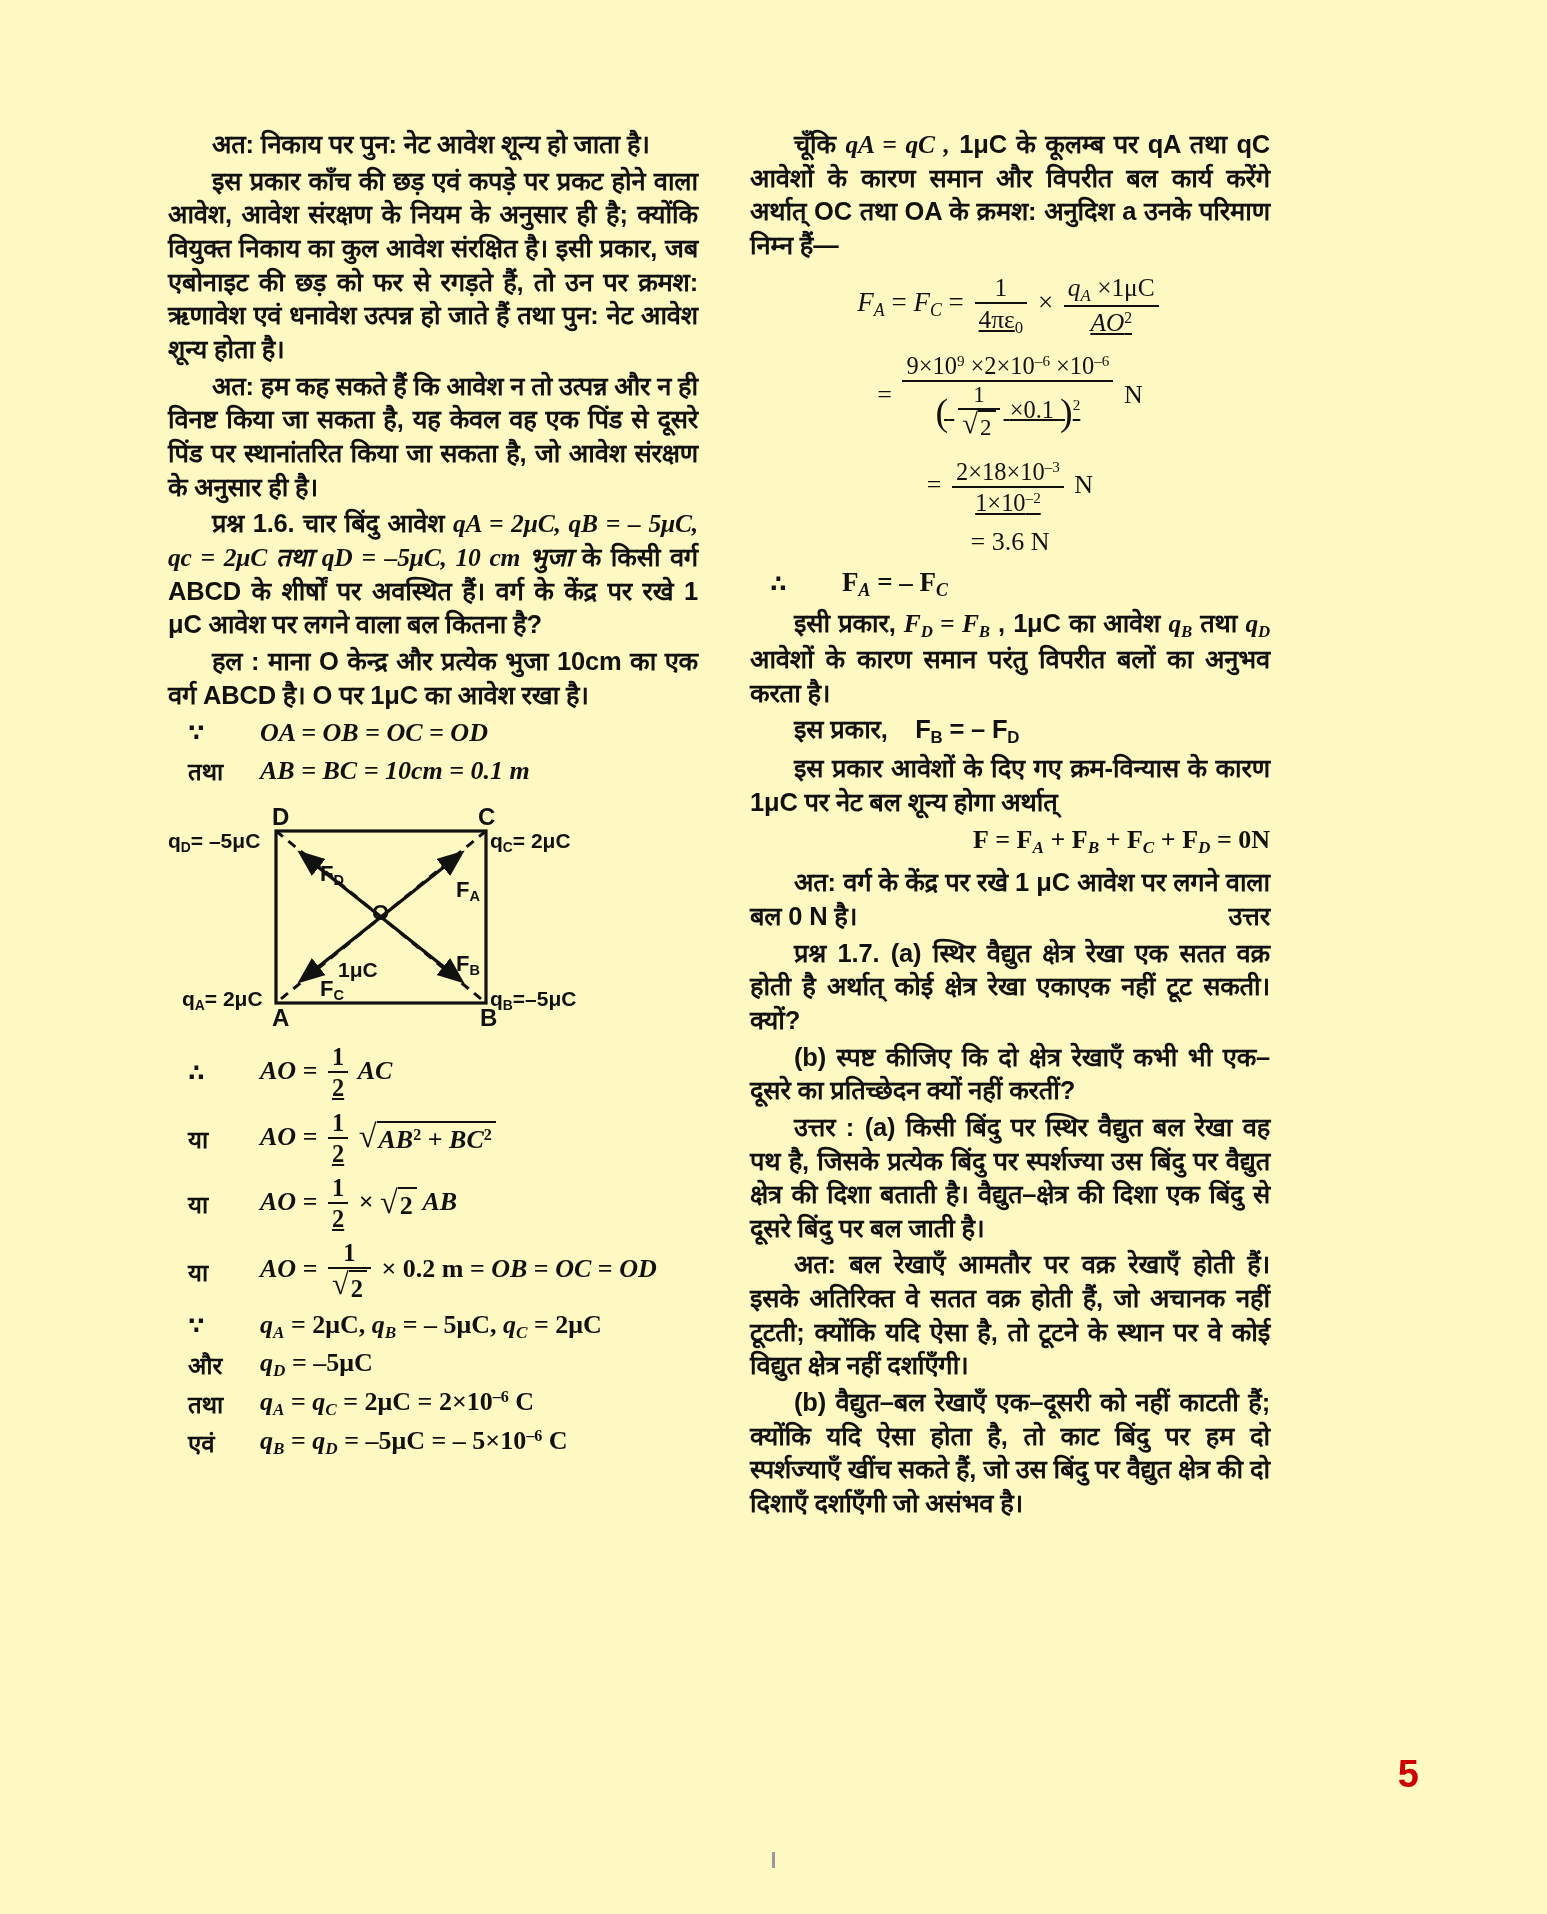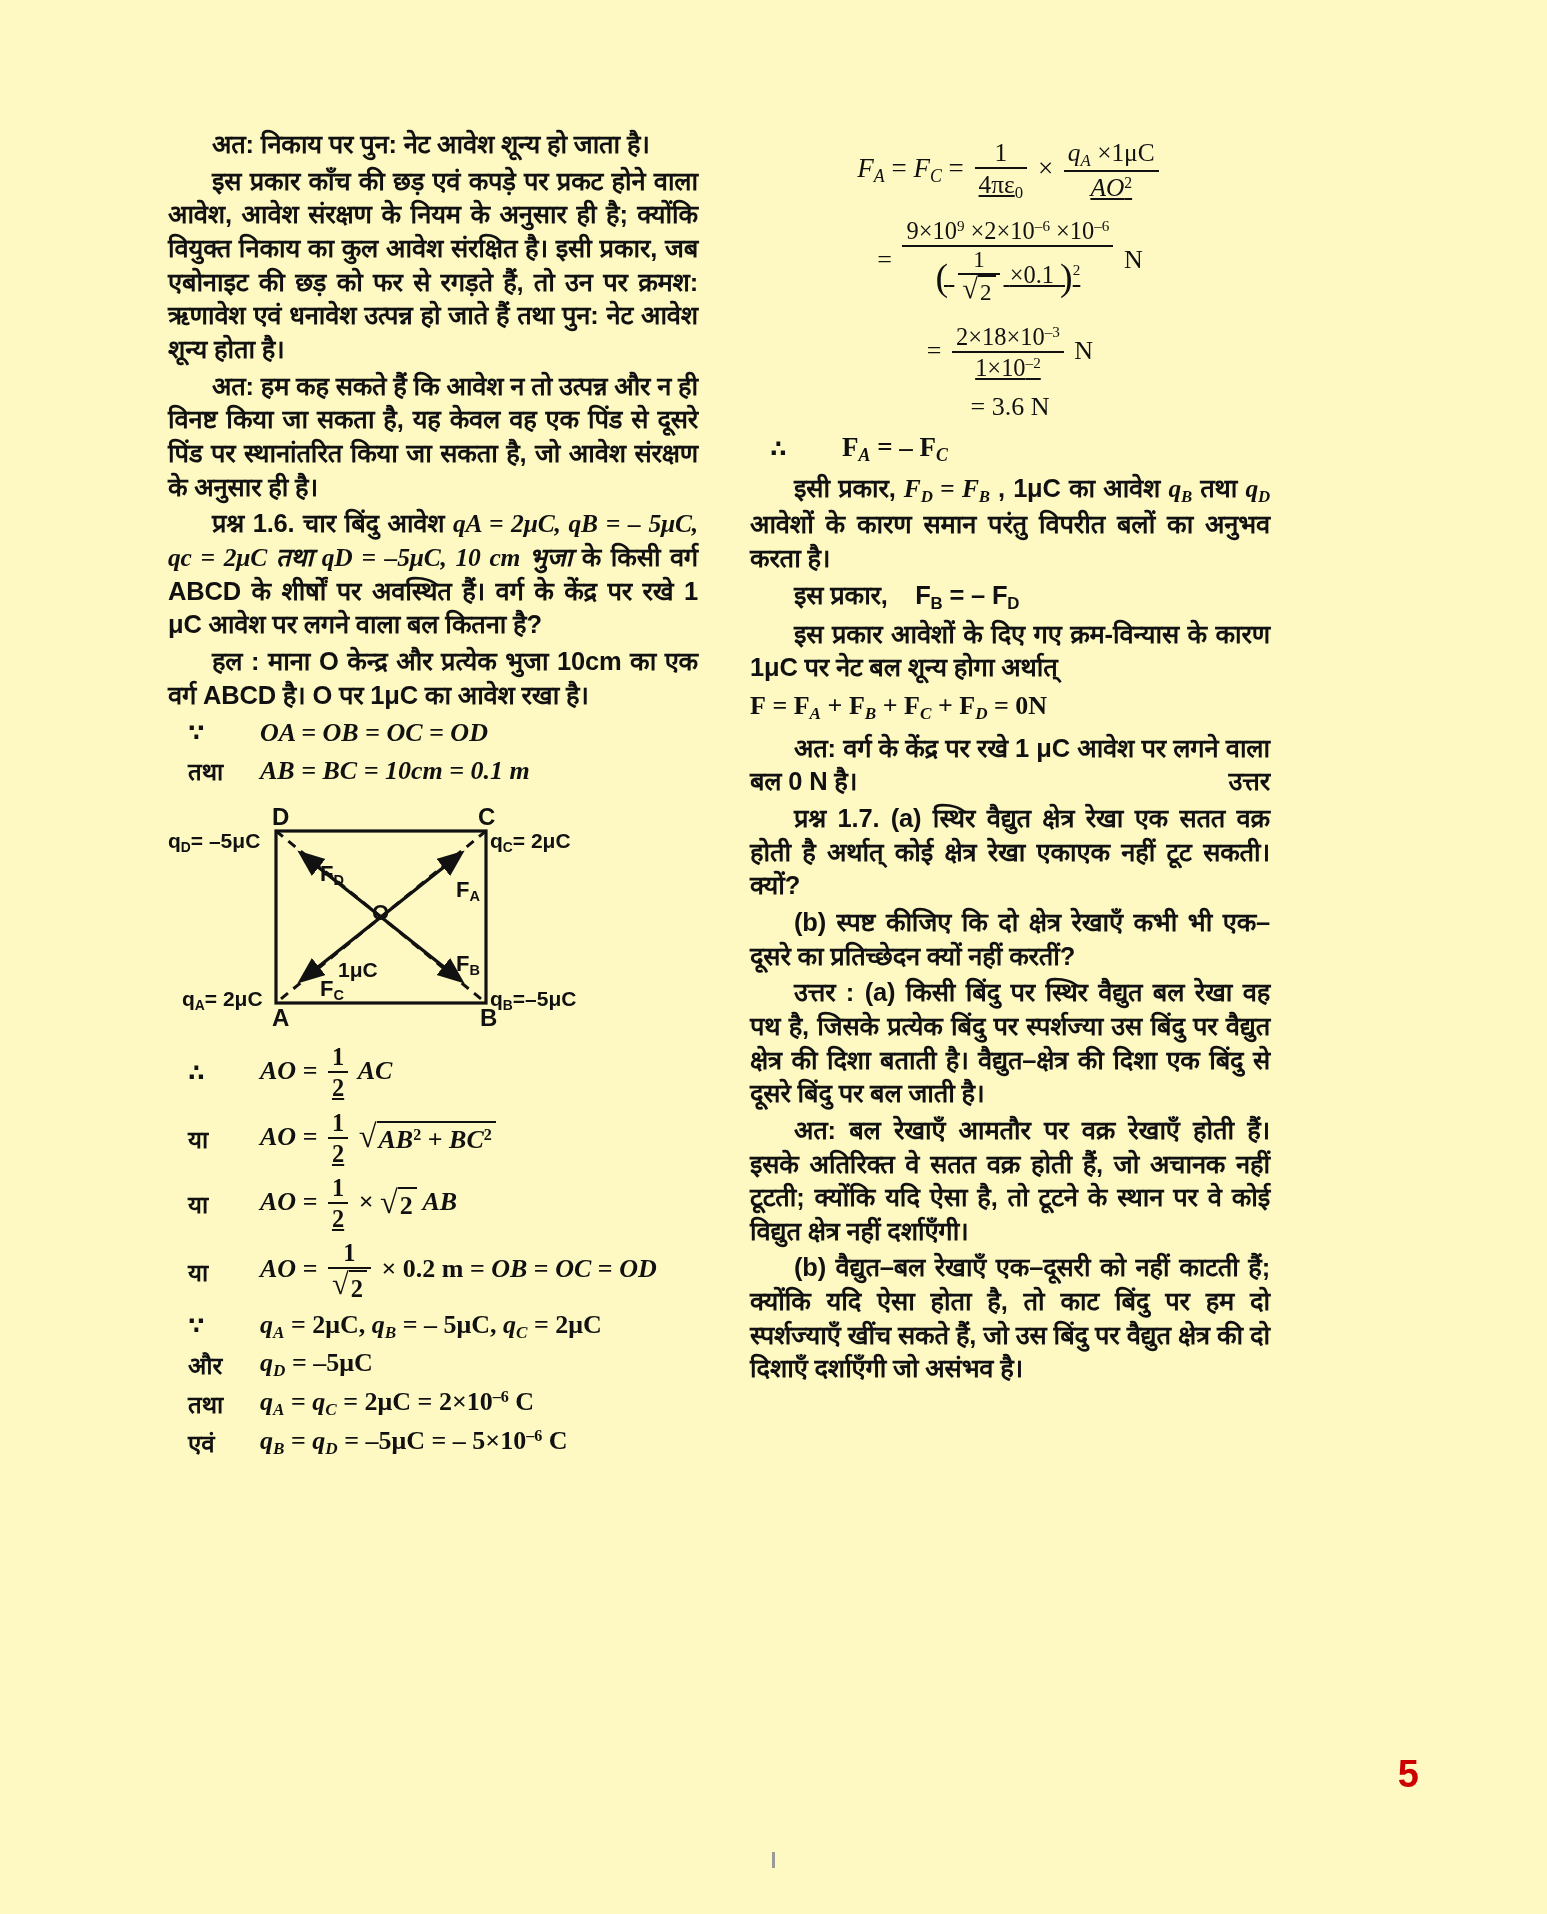--- a/index.html
+++ b/index.html
@@ -291,20 +291,25 @@
         <span class="eqlab">एवं</span>
         <span class="eqbody">
           q<sub>B</sub> <span class="rm">=</span> q<sub>D</sub> <span class="rm">= –5μC = – 5×10<sup>–6</sup> C</span>
         </span>
       </div>
 
     </div>
 
     <div class="col right">
 
+      <p class="para">
+        <span>चूँकि</span>
+        <span class="math-inline">qA = qC ,</span>
+        <span>1μC के कूलम्ब पर qA तथा qC आवेशों के कारण समान और विपरीत बल कार्य करेंगे अर्थात् OC तथा OA के क्रमश: अनुदिश a उनके परिमाण निम्न हैं—</span>
+      </p>
 
       <div style="text-align:center;margin:10px 0 4px 0;">
         <span class="eqbody" style="font-size:27px;">
           F<sub>A</sub> <span class="rm">=</span> F<sub>C</sub> <span class="rm">=</span>
           <span class="frac">
             <span class="num rm">1</span>
             <span class="den rm">4πε<sub style="font-style:normal">0</sub></span>
           </span>
           <span class="rm">×</span>
           <span class="frac">
@@ -362,21 +367,21 @@
       <p class="para">
         इसी प्रकार, <span class="math-inline">F<sub>D</sub> = F<sub>B</sub></span> , 1μC का आवेश <span class="math-inline">q<sub>B</sub></span> तथा <span class="math-inline">q<sub>D</sub></span> आवेशों के कारण समान परंतु विपरीत बलों का अनुभव करता है।
       </p>
 
       <p class="para">
         इस प्रकार, &nbsp;&nbsp;&nbsp;<span style="font-style:normal;"><b>F</b><sub style="font-style:normal">B</sub> = – <b>F</b><sub style="font-style:normal">D</sub></span>
       </p>
 
       <p class="para">इस प्रकार आवेशों के दिए गए क्रम-विन्यास के कारण 1μC पर नेट बल शून्य होगा अर्थात्</p>
 
-      <div style="text-align:left;margin:6px 0 8px 0;">
+      <div style="text-align:right;margin:6px 0 8px 0;">
         <span style="font-size:26px;font-weight:700;font-family:'Liberation Serif',serif;">
           <b>F</b> = <b>F</b><sub>A</sub> + <b>F</b><sub>B</sub> + <b>F</b><sub>C</sub> + <b>F</b><sub>D</sub> = 0N
         </span>
       </div>
 
       <p class="para">
         <span>अत: वर्ग के केंद्र पर रखे 1 μC आवेश पर लगने वाला बल 0 N है।</span>
         <span class="ans">उत्तर</span>
       </p>
 

